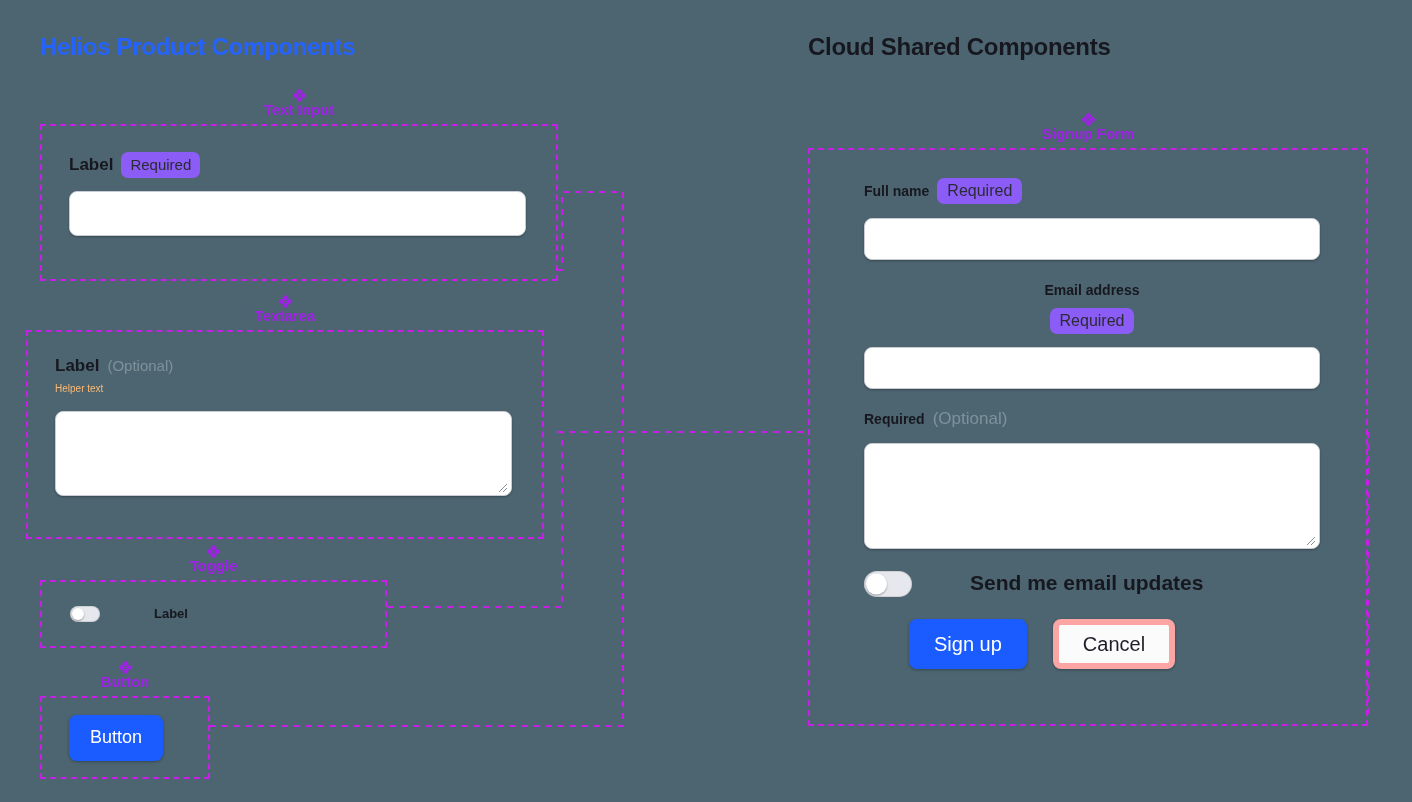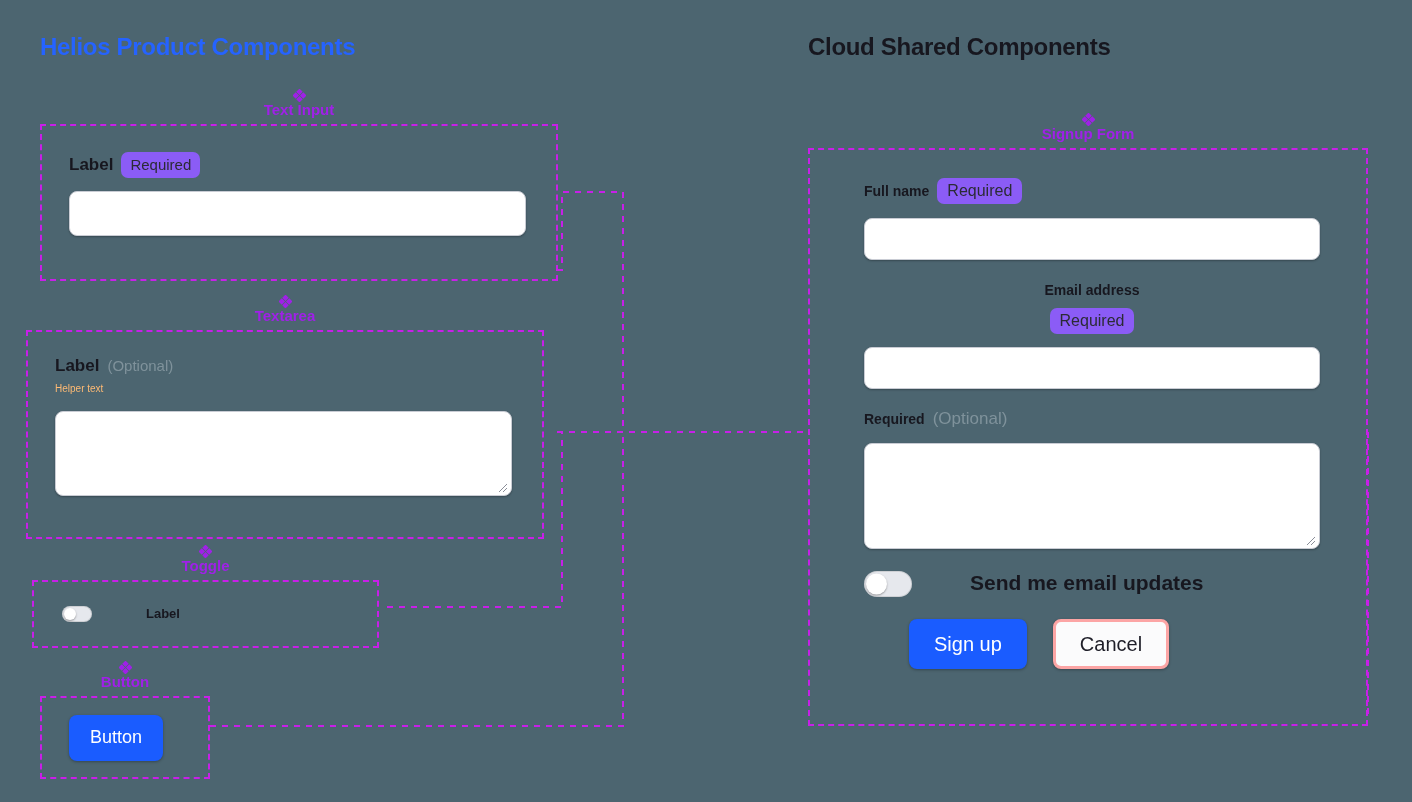--- a/index.html
+++ b/index.html
@@ -107,21 +107,21 @@
   .btn {
     border: none; border-radius: 8px;
     font-family: "Liberation Sans", sans-serif;
     cursor: pointer; white-space: nowrap;
     box-shadow: 0 1px 3px rgba(0,0,0,.3);
     display: inline-flex; align-items: center; justify-content: center;
   }
   .btn-primary { background: #1a5cff; color: #ffffff; }
   .btn-secondary {
     background: #fbfbfc; color: #1e1e28;
-    border: 3px solid #fca5a5;
+    border: 6px solid #fca5a5;
   }
 
   
   #wires { position: absolute; inset: 0; pointer-events: none; }
 </style>
 </head>
 <body>
 
 <div id="stage">
 
@@ -186,21 +186,21 @@
         <svg class="grip" viewBox="0 0 12 12">
           <g stroke="#8b8f99" stroke-width="1">
             <line x1="11" y1="3" x2="3" y2="11"></line>
             <line x1="11" y1="7" x2="7" y2="11"></line>
           </g>
         </svg>
       </div>
     </div>
   </div>
 
-  <div class="section" style="left:32px; top:545px; width:347px;">
+  <div class="section" style="left:40px; top:545px; width:347px;">
     <div class="sec-label">
       <svg class="diamond-icon" viewBox="0 0 16 16">
         <g fill="#a020e8">
           <rect x="5.2" y="0.6" width="5.6" height="5.6" transform="rotate(45 8 3.4)"></rect>
           <rect x="5.2" y="9.8" width="5.6" height="5.6" transform="rotate(45 8 12.6)"></rect>
           <rect x="0.6" y="5.2" width="5.6" height="5.6" transform="rotate(45 3.4 8)"></rect>
           <rect x="9.8" y="5.2" width="5.6" height="5.6" transform="rotate(45 12.6 8)"></rect>
         </g>
       </svg>
       <span>Toggle</span>

